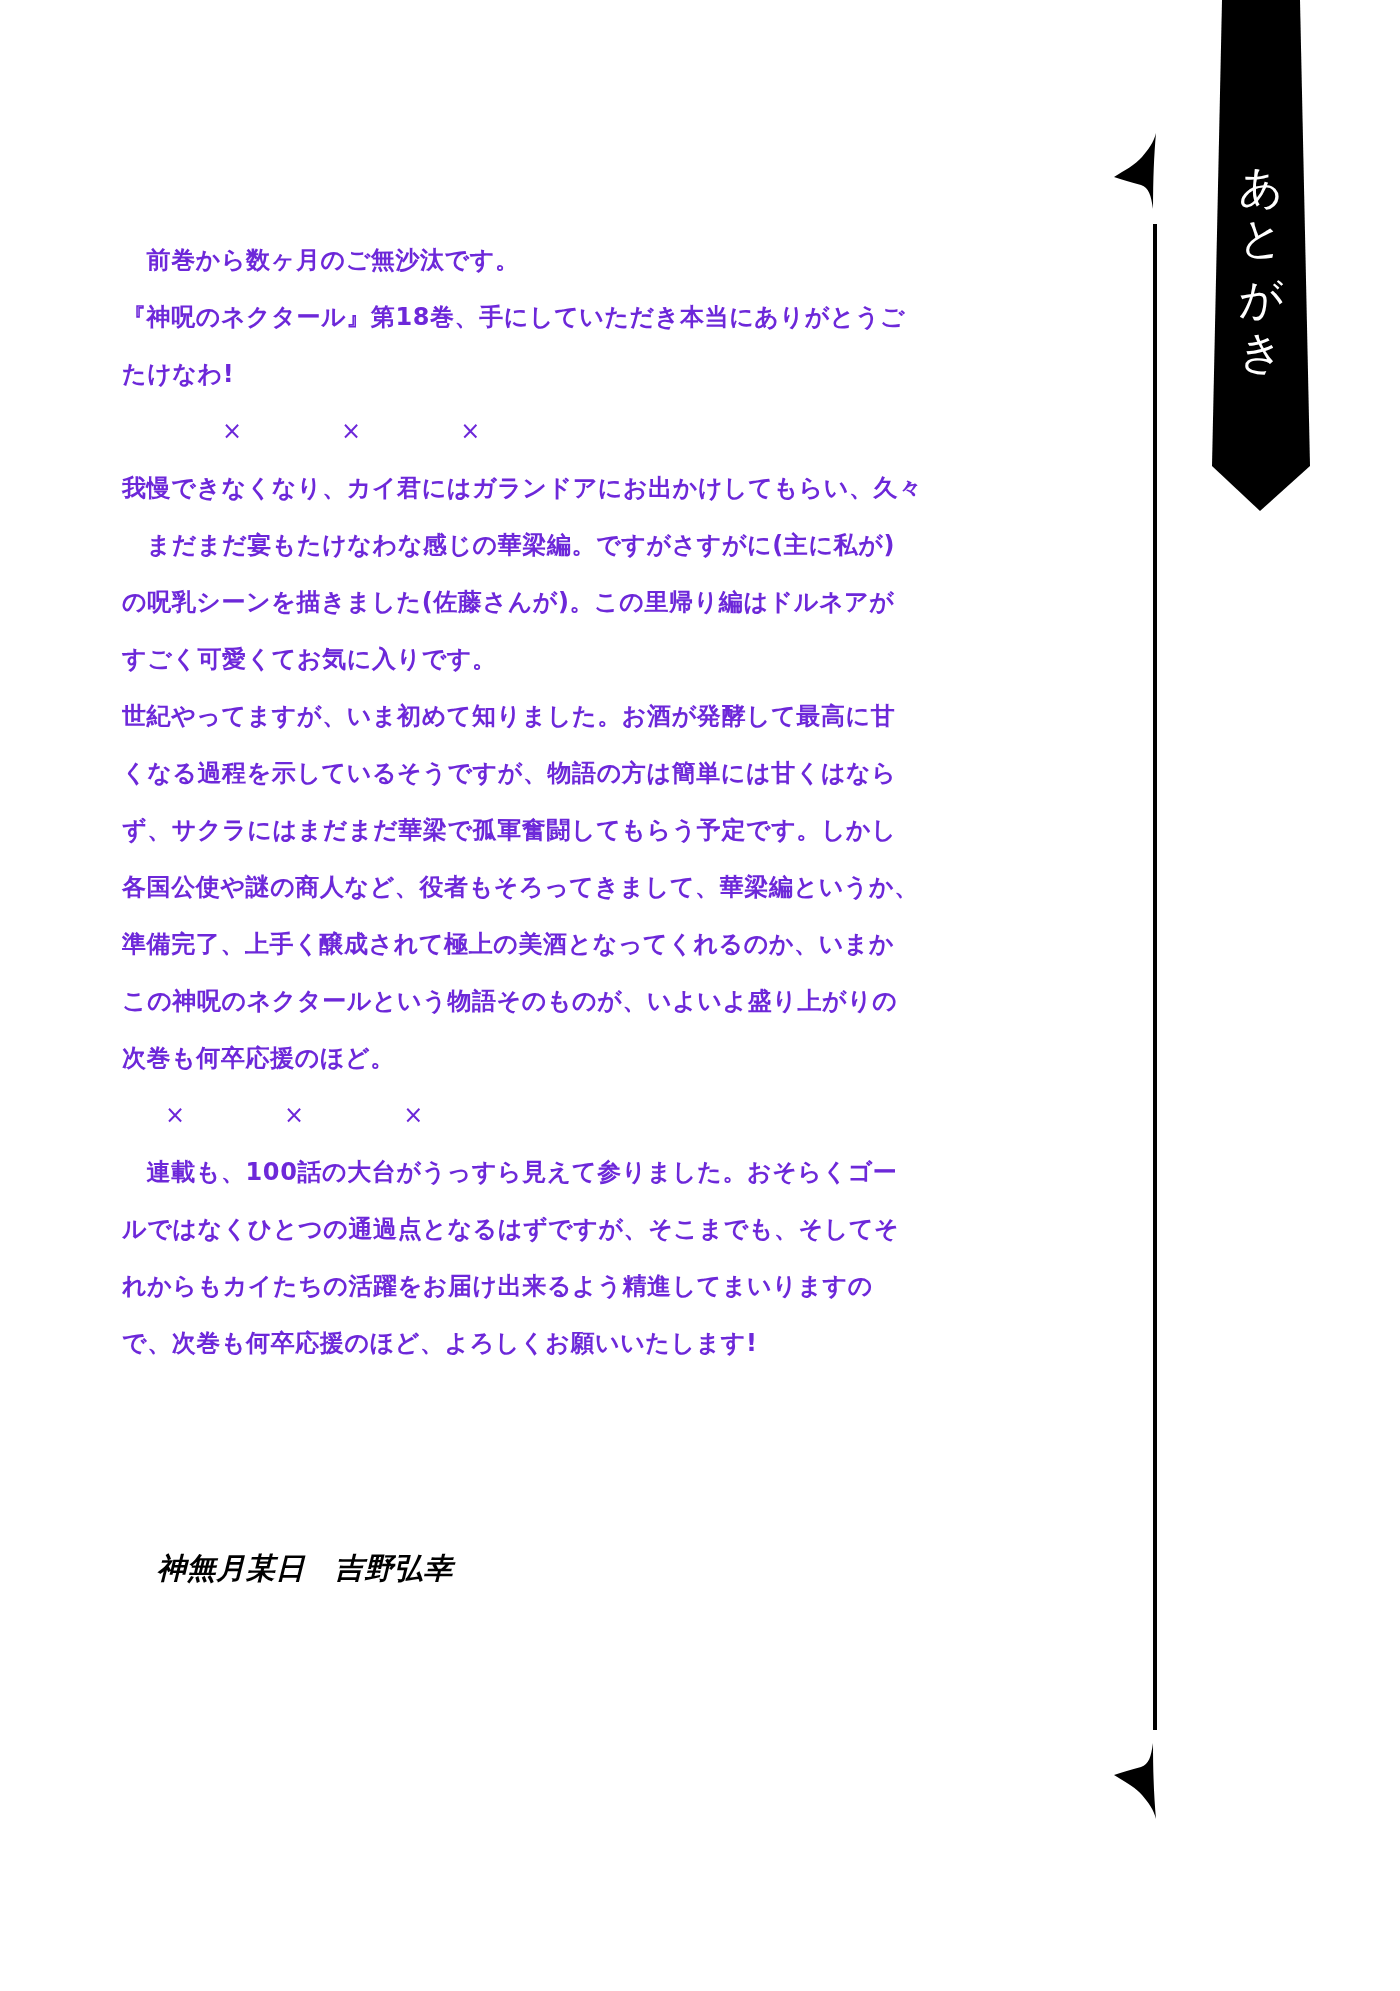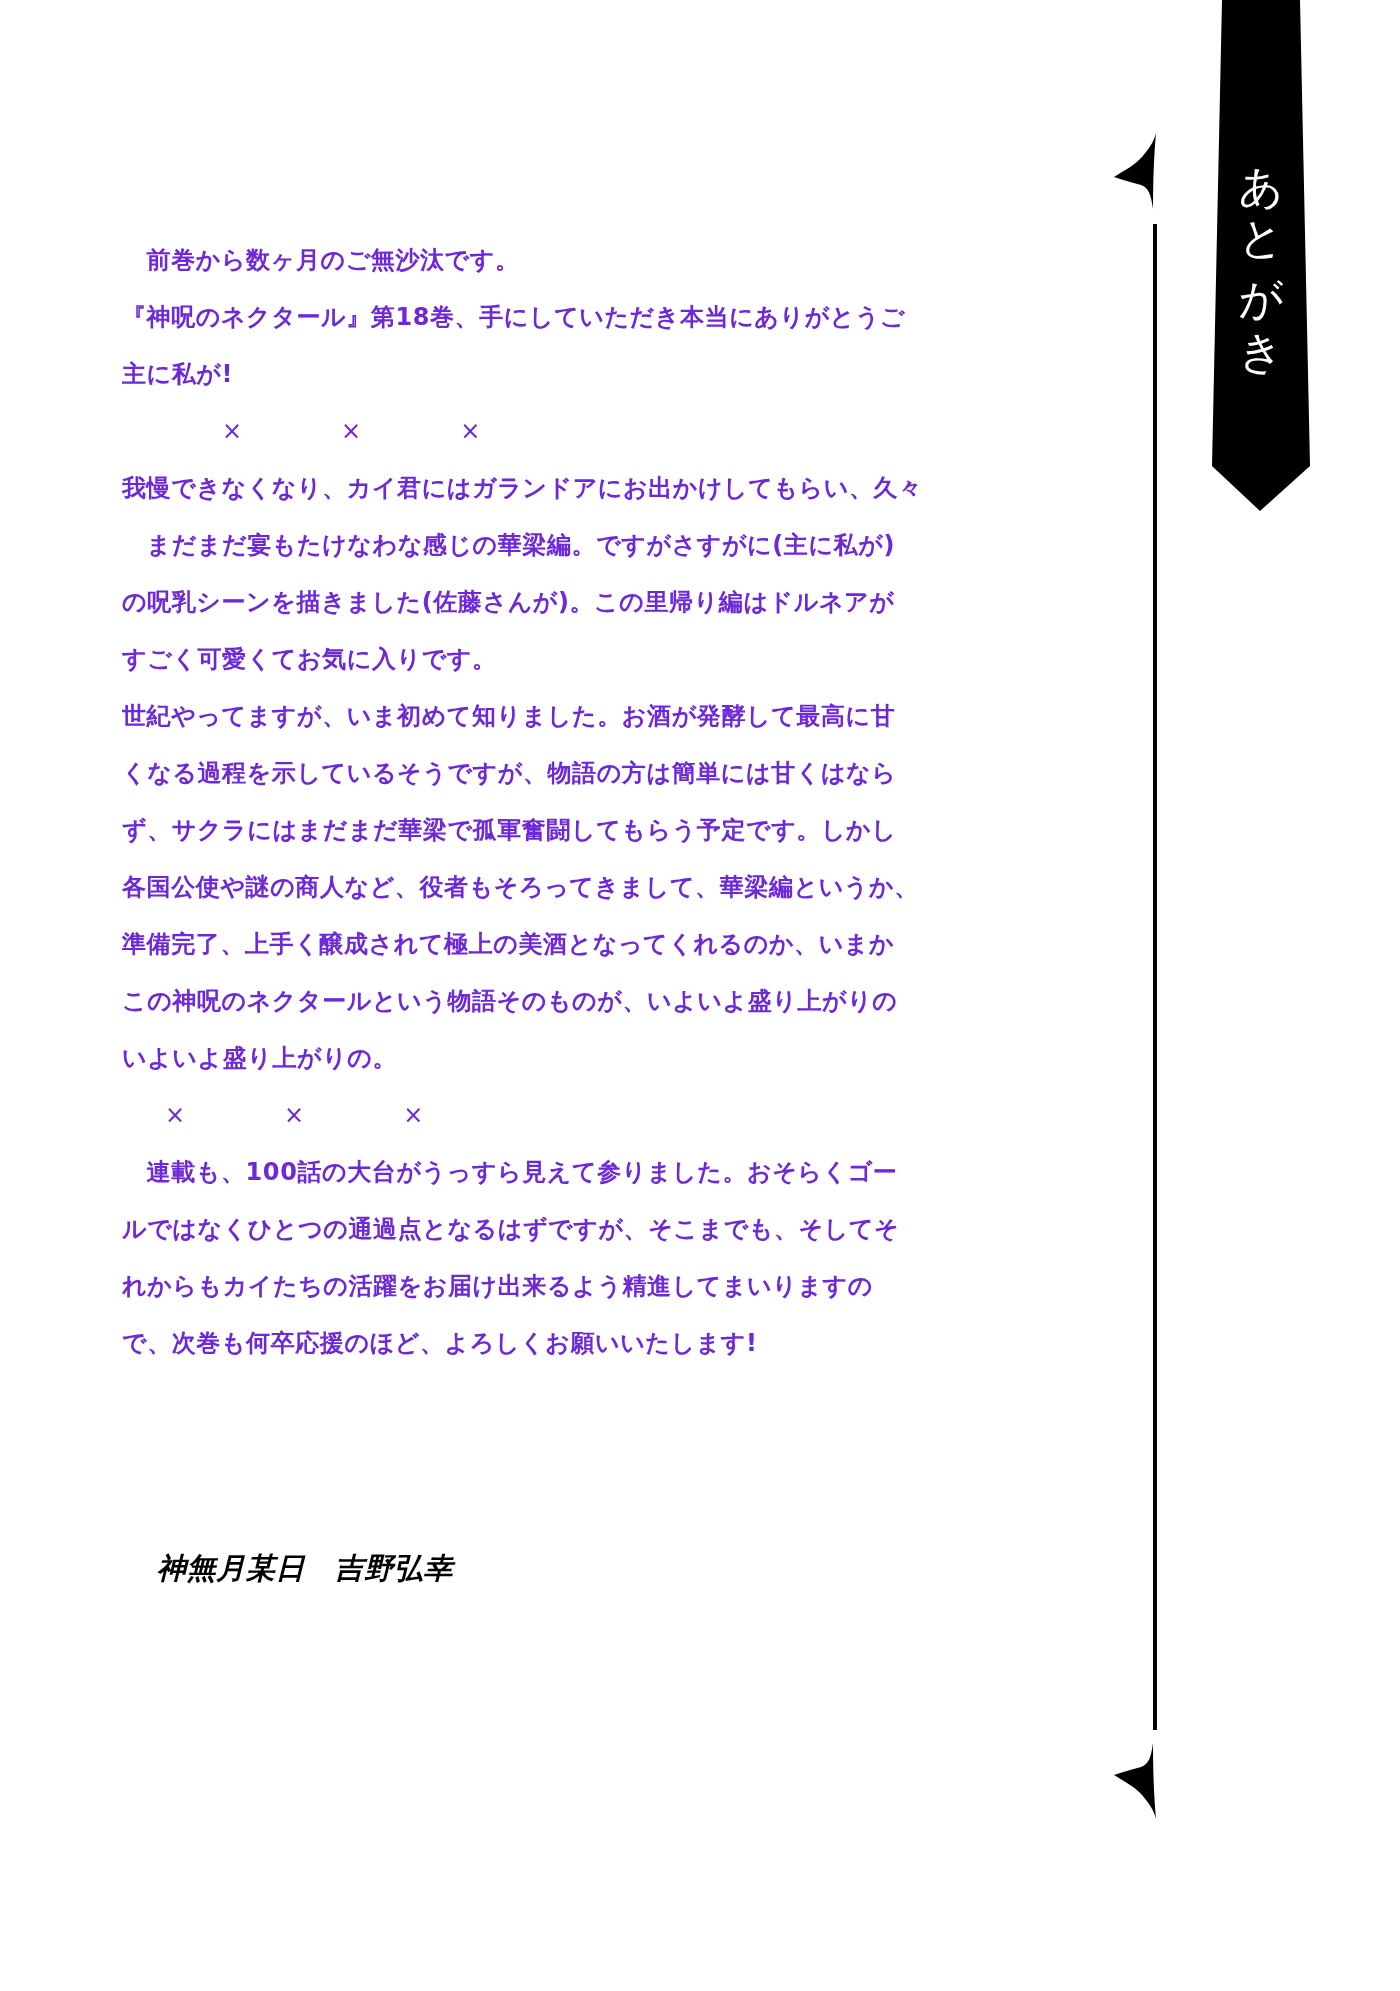--- a/index.html
+++ b/index.html
@@ -58,33 +58,33 @@
   }
 </style>
 </head>
 <body>
 
 <div class="page">
 
   <div class="body-text">
       <div class="line">　前巻から数ヶ月のご無沙汰です。</div>
       <div class="line">『神呪のネクタール』第18巻、手にしていただき本当にありがとうご</div>
-      <div class="line">主に私が!</div>
+      <div class="line">たけなわ!</div>
       <div class="line divider-a">×　　　　×　　　　×</div>
       <div class="line">我慢できなくなり、カイ君にはガランドアにお出かけしてもらい、久々</div>
       <div class="line">　まだまだ宴もたけなわな感じの華梁編。ですがさすがに(主に私が)</div>
       <div class="line">の呪乳シーンを描きました(佐藤さんが)。この里帰り編はドルネアが</div>
       <div class="line">すごく可愛くてお気に入りです。</div>
       <div class="line">世紀やってますが、いま初めて知りました。お酒が発酵して最高に甘</div>
       <div class="line">くなる過程を示しているそうですが、物語の方は簡単には甘くはなら</div>
       <div class="line">ず、サクラにはまだまだ華梁で孤軍奮闘してもらう予定です。しかし</div>
       <div class="line">各国公使や謎の商人など、役者もそろってきまして、華梁編というか、</div>
       <div class="line">準備完了、上手く醸成されて極上の美酒となってくれるのか、いまか</div>
       <div class="line">この神呪のネクタールという物語そのものが、いよいよ盛り上がりの</div>
-      <div class="line">いよいよ盛り上がりの。</div>
+      <div class="line">次巻も何卒応援のほど。</div>
       <div class="line divider-b">×　　　　×　　　　×</div>
       <div class="line">　連載も、100話の大台がうっすら見えて参りました。おそらくゴー</div>
       <div class="line">ルではなくひとつの通過点となるはずですが、そこまでも、そしてそ</div>
       <div class="line">れからもカイたちの活躍をお届け出来るよう精進してまいりますの</div>
       <div class="line">で、次巻も何卒応援のほど、よろしくお願いいたします!</div>
     </div>
 
   <div class="signature">神無月某日　吉野弘幸</div>
 
   <div class="vrule"></div>

